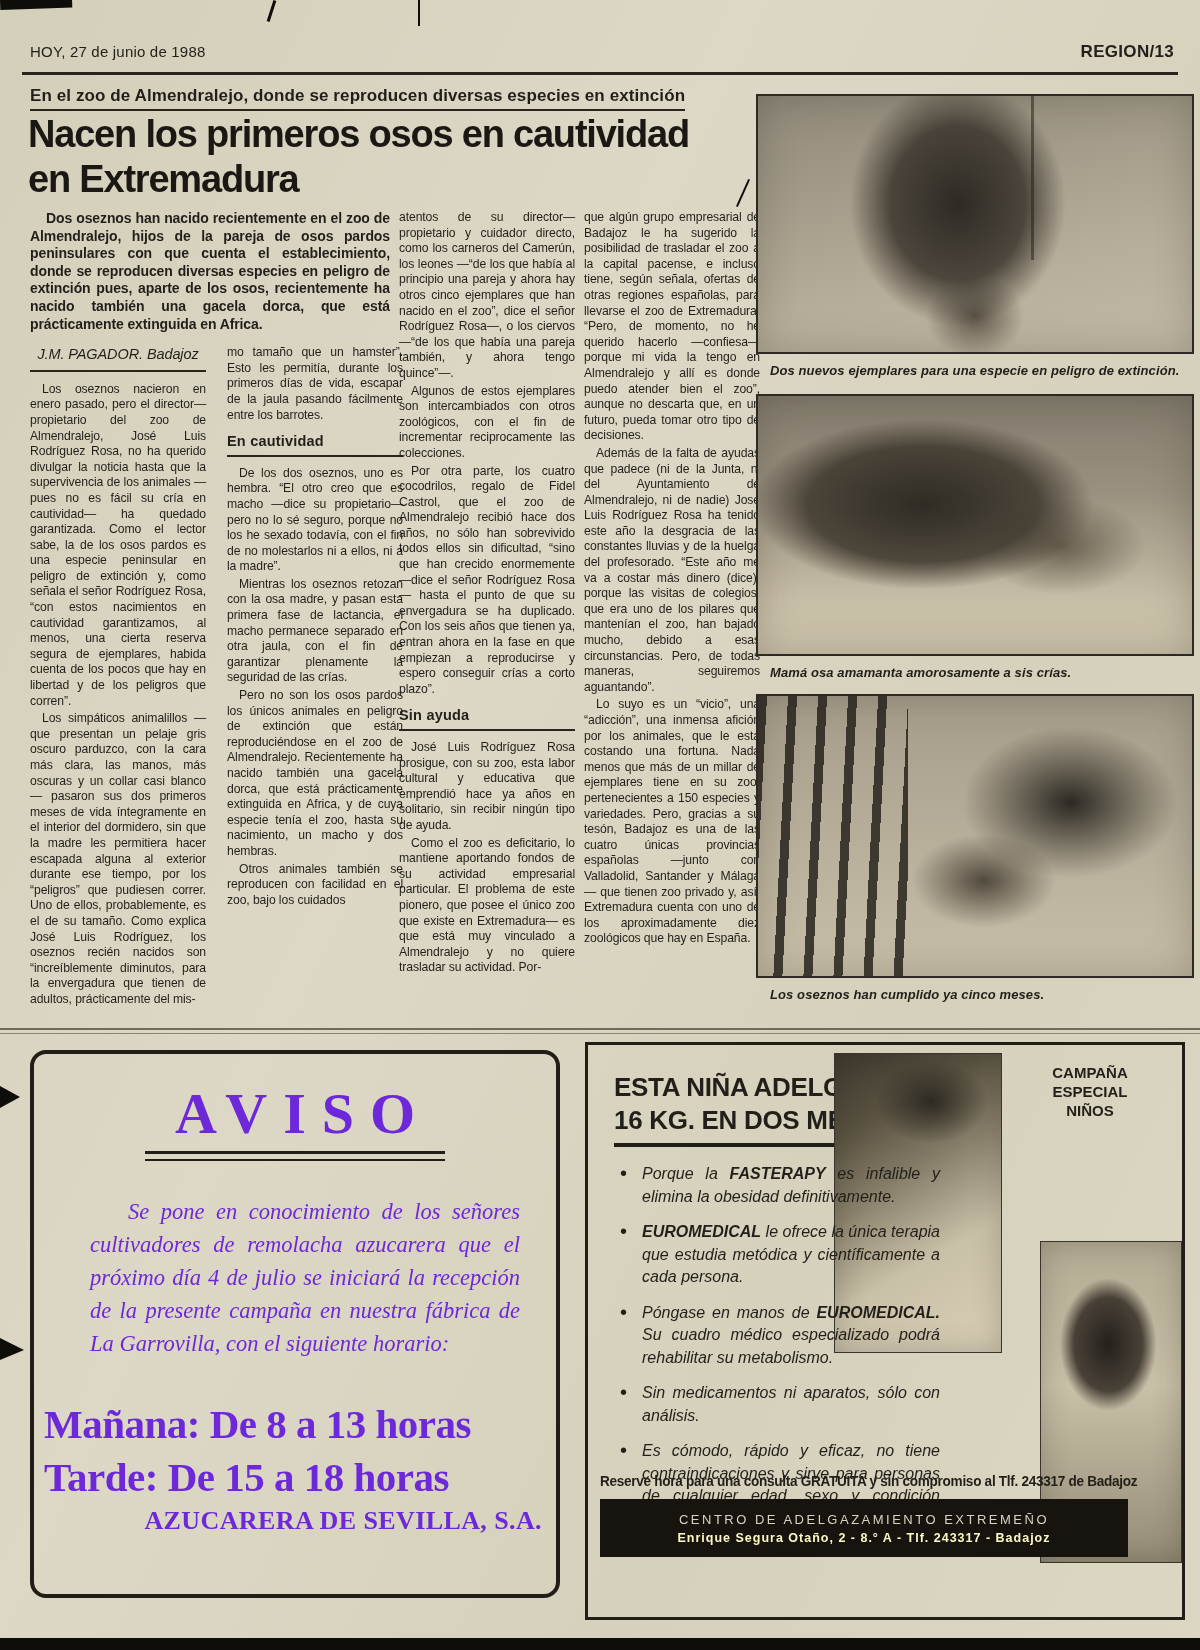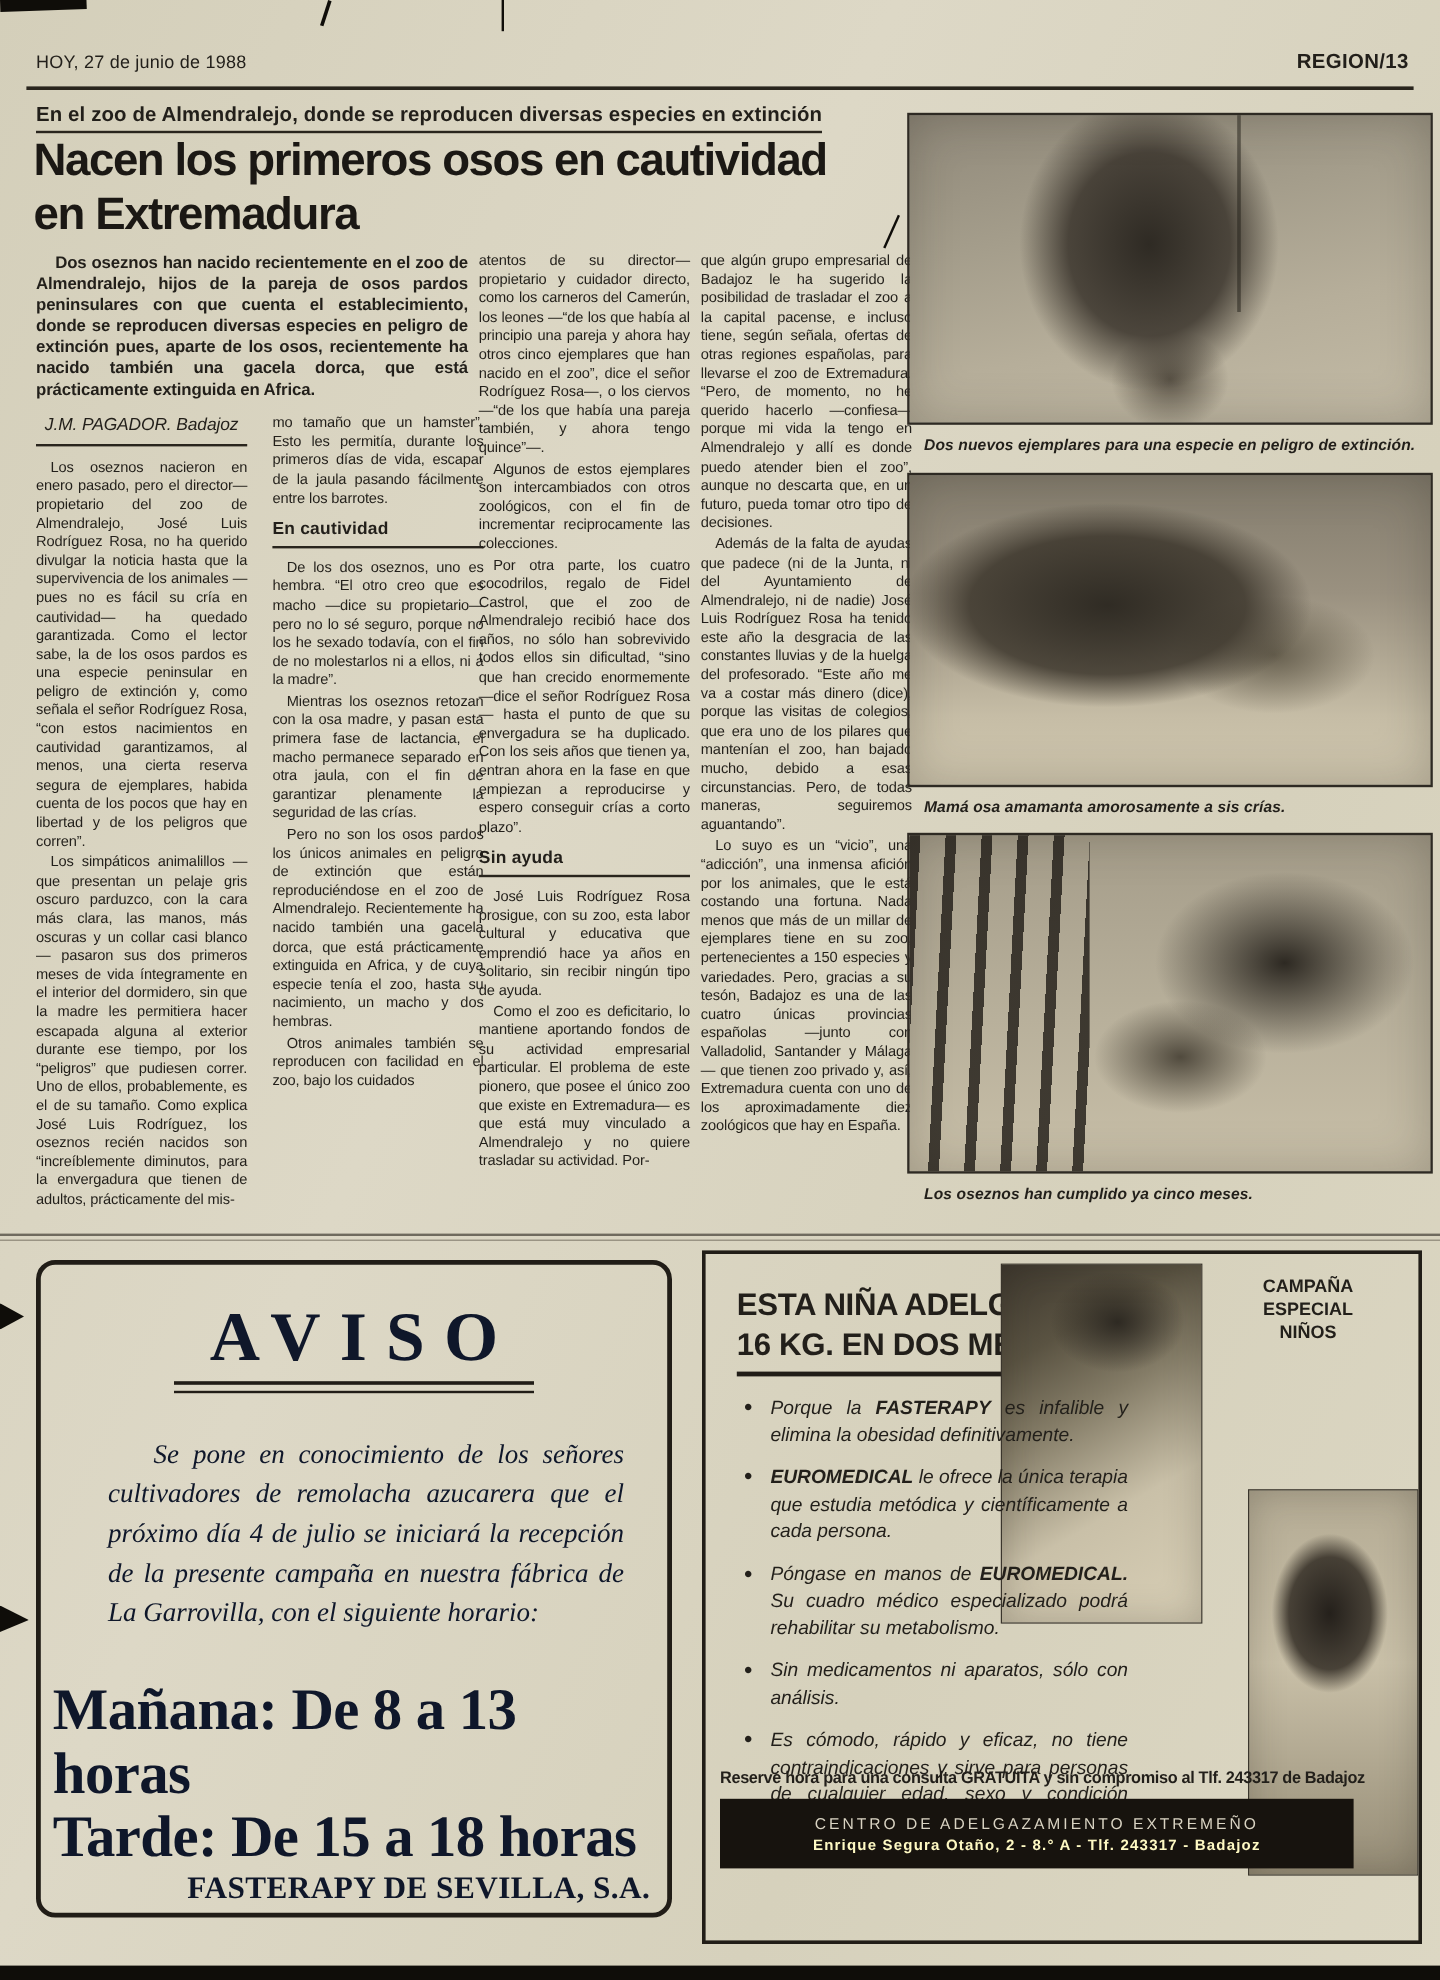--- a/index.html
+++ b/index.html
@@ -51,25 +51,25 @@
     radial-gradient(ellipse 100px 65px at 52% 66%, rgba(62,56,45,.85) 0%, rgba(62,56,45,0) 72%),
     linear-gradient(180deg,#a59d8a 0%,#b8b09b 55%,#c8bfa8 100%);}
   .ph3 .bars{position:absolute;left:0;top:0;bottom:0;width:150px;
     background:repeating-linear-gradient(93deg, rgba(30,26,21,.8) 0 9px, rgba(30,26,21,0) 9px 30px);}
   .caption{font-size:13px;font-weight:700;font-style:italic;margin:9px 0 2px 14px;letter-spacing:.1px;}
   
   .middiv{position:absolute;left:0;right:0;top:1028px;height:3px;
     border-top:2px solid #6f6a5e;border-bottom:1px solid #8a8476;}
   
   .aviso{position:absolute;left:30px;top:1050px;width:530px;height:548px;box-sizing:border-box;
-    border:4px solid #211d17;border-radius:16px;font-family:"Liberation Serif",serif;color:#0f172a;}
+    border:4px solid #211d17;border-radius:16px;font-family:"Liberation Serif",serif;color:#6d28d9;}
   .aviso-title{text-align:center;font-size:58px;font-weight:700;letter-spacing:16px;margin-top:26px;text-indent:16px;}
   .aviso-rule{width:300px;height:5px;margin:4px auto 0 auto;border-top:3px solid #211d17;border-bottom:2px solid #211d17;}
   .aviso-body{font-style:italic;font-size:22.5px;line-height:33px;margin:34px 36px 0 56px;text-align:justify;text-indent:38px;}
-  .aviso-sched{margin:38px 0 0 10px;font-weight:700;font-size:49px;line-height:53px;letter-spacing:-.5px;}
+  .aviso-sched{margin:38px 0 0 10px;font-weight:700;font-size:41px;line-height:53px;letter-spacing:-.5px;}
   .aviso-place{margin:30px 26px 0 0;text-align:right;font-size:21px;}
   .aviso-co{margin:2px 14px 0 0;text-align:right;font-size:26px;font-weight:700;letter-spacing:.4px;}
   
   .euro{position:absolute;left:585px;top:1042px;width:600px;height:578px;box-sizing:border-box;
     border:3px solid #211d17;overflow:hidden;}
   .euro-head{position:absolute;left:26px;top:26px;width:300px;font-size:26px;line-height:33px;
     font-weight:800;letter-spacing:-.3px;}
   .euro-head-rule{position:absolute;left:26px;top:98px;width:292px;height:4px;background:#211d17;}
   .euro-badge{position:absolute;left:418px;top:18px;width:168px;text-align:center;
     font-size:15px;line-height:19px;font-weight:800;}
@@ -169,21 +169,21 @@
 <div class="middiv"></div>
 
 <div class="aviso">
   <div class="aviso-title">AVISO</div>
   <div class="aviso-rule"></div>
   <div class="aviso-body">Se pone en conocimiento de los señores cultivadores de remolacha azucarera que el próximo día 4 de julio se iniciará la recepción de la presente campaña en nuestra fábrica de La Garrovilla, con el siguiente horario:</div>
   <div class="aviso-sched">
     <div>Mañana: De 8 a 13 horas</div>
     <div>Tarde: De 15 a 18 horas</div>
   </div>
-  <div class="aviso-co">FASTERAPY DE SEVILLA, S.A.</div>
+  <div class="aviso-co">AZUCARERA DE SEVILLA, S.A.</div>
 </div>
 
 <div class="euro">
   <div class="euro-head">
     <div>ESTA NIÑA ADELGAZO</div>
     <div>16 KG. EN DOS MESES</div>
   </div>
   <div class="euro-head-rule"></div>
   <div class="euro-badge">
     <div>CAMPAÑA</div>

